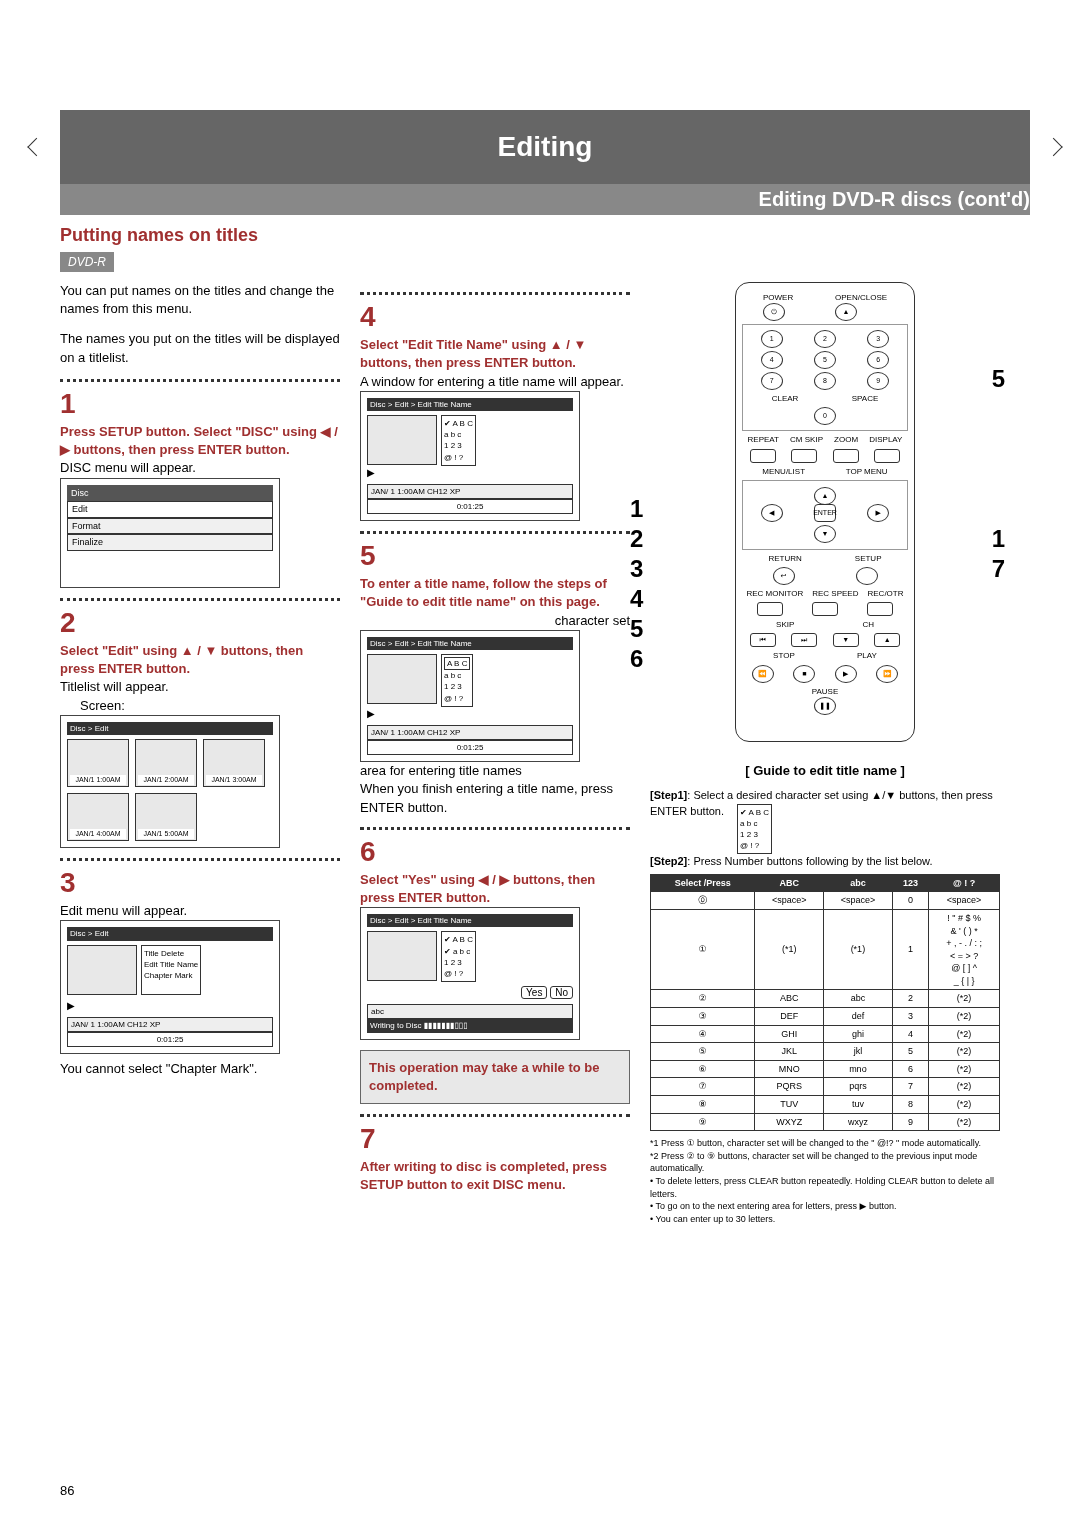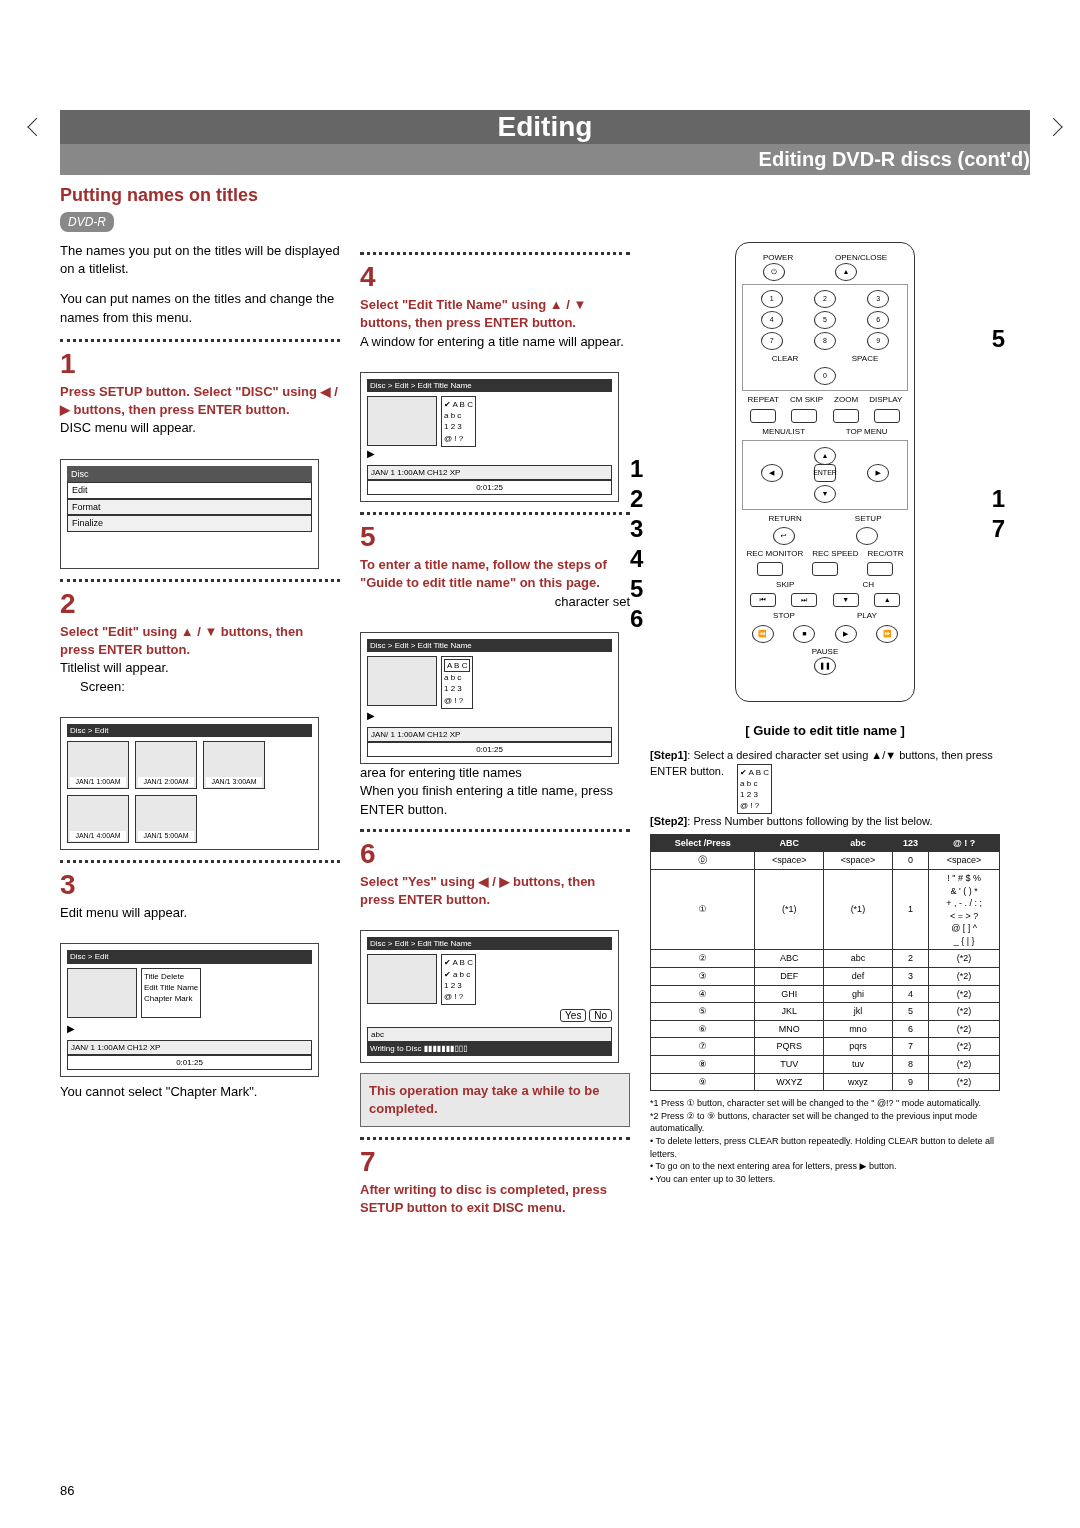--- a/index.html
+++ b/index.html
@@ -1,34 +1,34 @@
 <!DOCTYPE html>
 <html><head>
 <meta charset="utf-8">
 <style>
 * { margin: 0; padding: 0; box-sizing: border-box; }
 body { width: 1080px; height: 1528px; background: #fff; font-family: Arial, sans-serif; padding: 110px 50px 30px 60px; position: relative; }
-.section-title { font-size: 28px; font-weight: bold; color: #fff; background: #666; text-align: center; padding: 1px 0; position: relative; }
+.section-title { font-size: 28px; font-weight: bold; color: #fff; background: #666; text-align: center; padding: 21px 0; position: relative; }
 .sub-title { font-size: 20px; font-weight: bold; color: #fff; background: #888; text-align: right; padding: 4px 0; }
 .title-arrow { position: relative; }
 .title-arrow::before { content: ''; position: absolute; left: -30px; top: 50%; transform: translateY(-50%); width: 12px; height: 12px; border-top: 1px solid #333; border-left: 1px solid #333; transform: translateY(-50%) rotate(-45deg); }
 .title-arrow::after { content: ''; position: absolute; right: -30px; top: 50%; transform: translateY(-50%); width: 12px; height: 12px; border-top: 1px solid #333; border-right: 1px solid #333; transform: translateY(-50%) rotate(45deg); }
 .putting { color: #a03030; font-weight: bold; font-size: 18px; margin-top: 10px; }
-.dvdr { display: inline-block; background: #888; color: #fff; padding: 3px 8px; font-size: 12px; margin-top: 6px; font-style: italic; border-radius: 8px; }
+.dvdr { display: inline-block; background: #888; color: #fff; padding: 3px 8px; font-size: 12px; margin-top: 6px; font-style: italic; border-radius: 0; }
 .columns { display: flex; gap: 20px; margin-top: 10px; }
 .col { flex: 1; font-size: 13px; line-height: 1.4; }
 .col-left { flex: 0 0 280px; }
 .col-mid { flex: 0 0 270px; }
 .col-right { flex: 0 0 350px; }
 .intro { margin-bottom: 12px; }
 .dots { border-top: 3px dotted #333; margin: 10px 0 2px 0; }
 .step-num { font-size: 28px; font-weight: bold; color: #a03030; }
 .step-text { font-weight: bold; color: #a03030; font-size: 13px; }
 .plain { color: #000; font-weight: normal; font-size: 13px; }
-.screen-box { border: 1px solid #444; margin-top: 21px; padding: 6px; font-size: 10px; background: #fff; width: 259px; }
+.screen-box { border: 1px solid #444; margin-top: 0; padding: 6px; font-size: 10px; background: #fff; width: 220px; }
 .disc-box { background: #555; color: #fff; padding: 2px 4px; font-size: 9px; }
 .menu-row { border: 1px solid #333; padding: 1px 4px; background: #f0f0f0; font-size: 9px; }
 .menu-row.sel { background: #fff; }
 .thumb-grid { display: flex; gap: 6px; flex-wrap: wrap; }
 .thumb { width: 62px; height: 48px; border: 1px solid #333; background: #e8e8e8; font-size: 7px; text-align: center; padding: 2px; position: relative; }
 .thumb .lbl { position: absolute; bottom: 1px; left: 2px; right: 2px; background: #fff; }
 .submenu { border: 1px solid #333; font-size: 8px; padding: 2px; }
 .remote { border: 1px solid #333; width: 180px; height: 460px; border-radius: 14px; margin: 0 auto; padding: 6px; font-size: 7px; text-align: center; position: relative; background: #fff; }
 .remote-row { display: flex; justify-content: space-around; margin: 3px 0; }
 .rbtn { width: 22px; height: 18px; border: 1px solid #333; border-radius: 50%; display: flex; align-items: center; justify-content: center; font-size: 7px; }
@@ -56,22 +56,22 @@
 <div class="title-arrow">
   <div class="section-title">Editing</div>
 </div>
 <div class="sub-title">Editing DVD-R discs (cont'd)</div>
 <div class="putting">Putting names on titles</div>
 <span class="dvdr">DVD-R</span>
 
 <div class="columns">
 
   <div class="col col-left">
+    <p class="intro">You can put names on the titles and change the names from this menu.</p>
     <p class="intro">The names you put on the titles will be displayed on a titlelist.</p>
-    <p class="intro">You can put names on the titles and change the names from this menu.</p>
 
     <div class="dots"></div>
     <div class="step-num">1</div>
     <div class="step-text">Press SETUP button. Select "DISC" using ◀ / ▶ buttons, then press ENTER button.</div>
     <div class="plain">DISC menu will appear.</div>
     <div class="screen-box">
       <div class="disc-box">Disc</div>
       <div class="menu-row sel">Edit</div>
       <div class="menu-row">Format</div>
       <div class="menu-row">Finalize</div>

